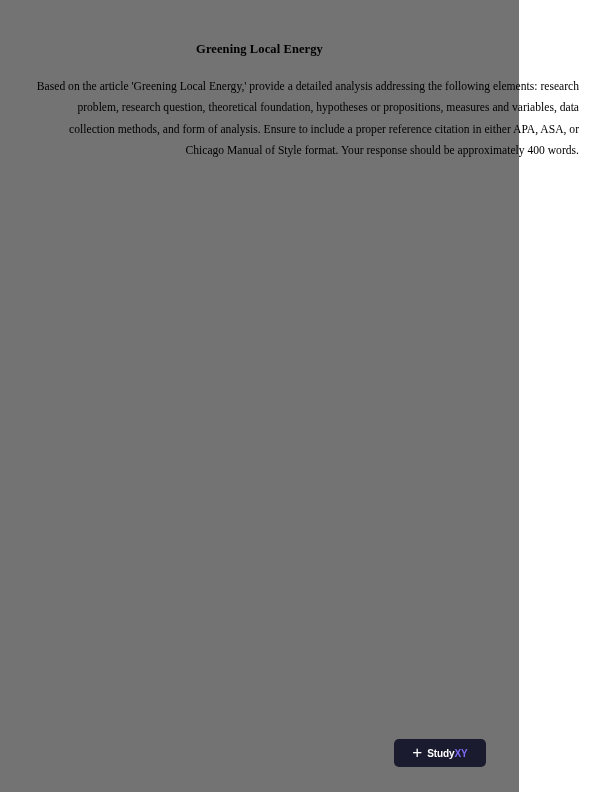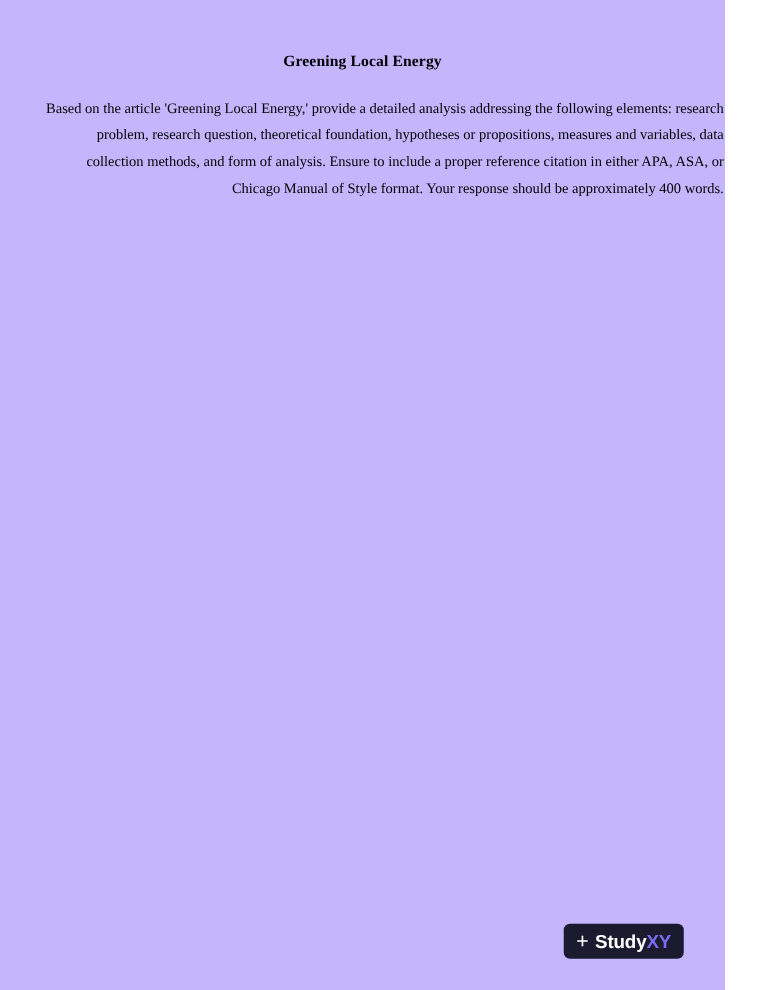--- a/index.html
+++ b/index.html
@@ -11,23 +11,23 @@
     width: 612px;
     height: 792px;
     position: relative;
     font-family: "Liberation Serif", serif;
     color: #000000;
     overflow: hidden;
   }
   .page {
     position: absolute;
     inset: 0;
-    width: 580px;
+    width: 519px;
     height: 792px;
-    background: #c4b5fd;
+    background: #737373;
     text-decoration: underline;
   }
   .doc-title {
     position: absolute;
     left: 0;
     right: 0;
     top: 34px;
     text-align: center;
     font-size: 12.5px;
     font-weight: bold;
@@ -63,21 +63,21 @@
     color: #ffffff;
     font-size: 17px;
     line-height: 1;
     font-family: "Liberation Sans", sans-serif;
     font-weight: 400;
     position: relative;
     top: -1px;
   }
   .logo-text {
     font-family: "Liberation Sans", sans-serif;
-    font-size: 15px;
+    font-size: 10px;
     font-weight: bold;
     letter-spacing: -0.1px;
     white-space: nowrap;
   }
   .logo-study { color: #ffffff; }
   .logo-xy { color: #7b6cf6; }
 </style>
 </head>
 <body>
 

